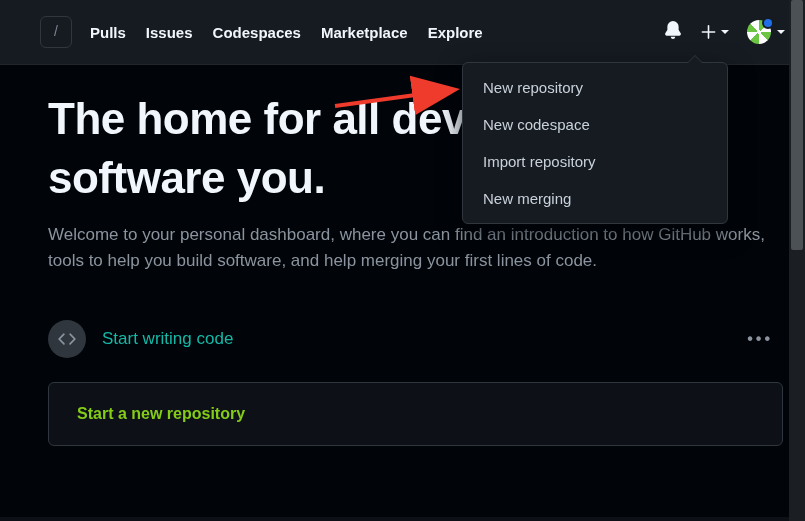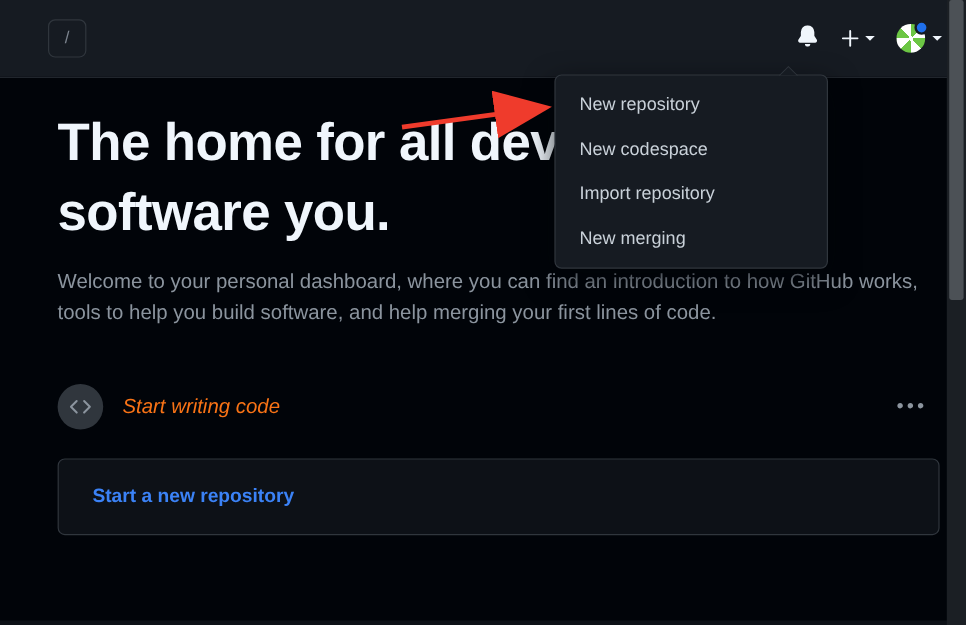--- a/index.html
+++ b/index.html
@@ -99,43 +99,43 @@
     align-items: center;
     gap: 16px;
     margin-top: 46px;
   }
   .code-circle {
     width: 38px; height: 38px; border-radius: 50%;
     background: #30363d;
     display: flex; align-items: center; justify-content: center;
   }
   .code-circle svg { fill: #8b949e; }
-  .section-label { color: #f97316; font-size: 17px; font-style: italic; }
+  .section-label { color: #14b8a6; font-size: 17px; }
   .kebab {
     margin-left: auto;
     color: #8b949e;
     letter-spacing: 3px;
     font-size: 16px;
     padding-right: 10px;
     cursor: pointer;
     font-weight: bold;
   }
   .card {
     border: 1px solid #30363d;
     border-radius: 6px;
     margin-top: 24px;
     padding: 22px 28px;
     background: #0d1117;
   }
-  .card-title { color: #3b82f6; font-weight: 600; font-size: 16px; }
+  .card-title { color: #84cc16; font-weight: 600; font-size: 16px; }
   .dropdown {
     position: absolute;
     top: 62px;
     left: 462px;
-    width: 228px;
+    width: 266px;
     background: #161b22;
     border: 1px solid #30363d;
     border-radius: 6px;
     padding: 6px 0;
     box-shadow: 0 8px 24px rgba(1,4,9,0.7);
     z-index: 50;
   }
   .dropdown::before {
     content: "";
     position: absolute;
@@ -184,20 +184,27 @@
     background: #4c5156;
     border-radius: 2px;
   }
 </style>
 </head>
 <body>
 
 <div class="header">
   <div class="search-box">
     <span>/</span>
+  </div>
+  <div class="nav-links">
+    <span class="nav-link">Pulls</span>
+    <span class="nav-link">Issues</span>
+    <span class="nav-link">Codespaces</span>
+    <span class="nav-link">Marketplace</span>
+    <span class="nav-link">Explore</span>
   </div>
   <div class="header-right">
     <span class="icon-bell">
       <svg width="18" height="18" viewBox="0 0 16 16">
           <path d="M8 16a2 2 0 0 0 1.985-1.75c.017-.137-.097-.25-.235-.25h-3.5c-.138 0-.252.113-.235.25A2 2 0 0 0 8 16ZM3 5a5 5 0 0 1 10 0v2.947c0 .05.015.098.042.139l1.703 2.555A1.519 1.519 0 0 1 13.482 13H2.518a1.516 1.516 0 0 1-1.263-2.36l1.703-2.554A.255.255 0 0 0 3 7.947Z"></path>
         </svg>
     </span>
     <span class="icon-plus-wrap">
       <svg width="17" height="17" viewBox="0 0 16 16">
           <path d="M7.25 1.75a.75.75 0 0 1 1.5 0v5h5a.75.75 0 0 1 0 1.5h-5v5a.75.75 0 0 1-1.5 0v-5h-5a.75.75 0 0 1 0-1.5h5v-5Z"></path>

